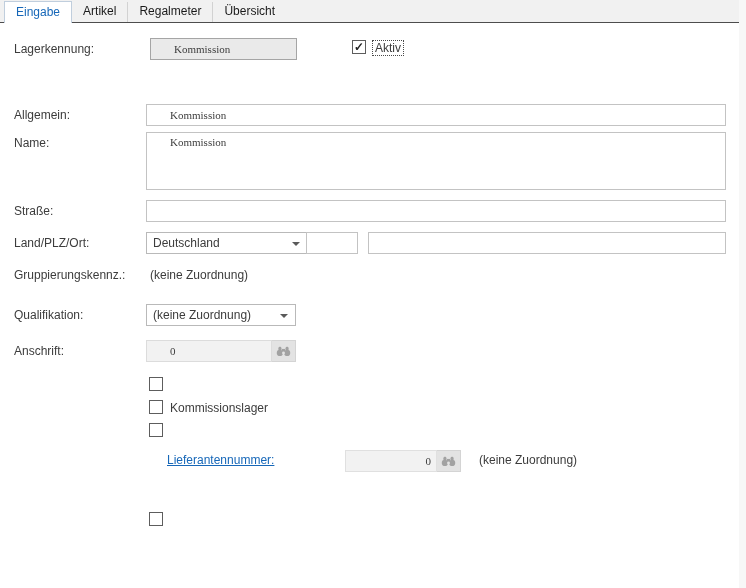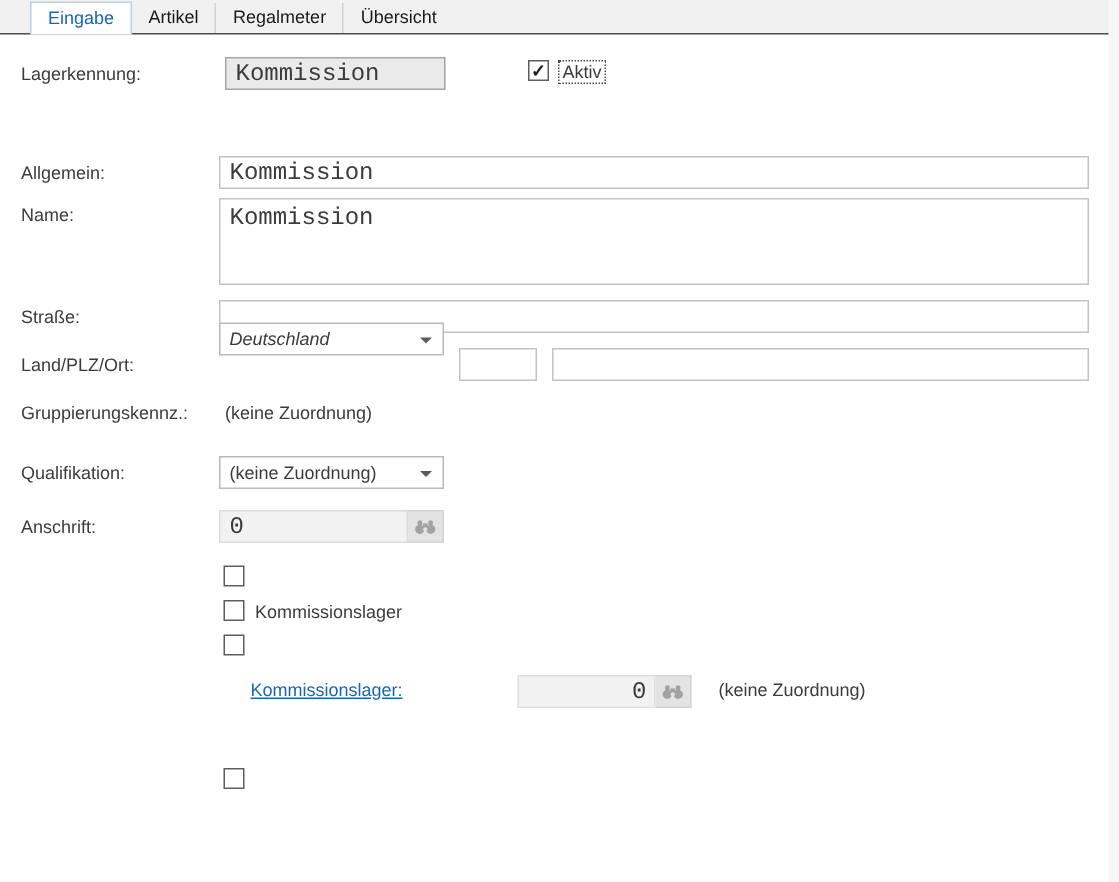--- a/index.html
+++ b/index.html
@@ -3,32 +3,32 @@
 <meta charset="utf-8">
 <style>
   * { margin:0; padding:0; box-sizing:border-box; }
   html,body { background:#fafafa; }
   body { font-family:"Liberation Sans", sans-serif; font-size:12px; color:#383838; }
   #screen { position:relative; width:746px; height:588px; background:#ffffff; overflow:hidden; }
   #right-strip { position:absolute; top:0; right:0; width:7px; height:588px; background:#f7f7f7; }
 
   
   .tabbar { position:absolute; top:0; left:0; width:746px; height:23px; background:#f1f1f1;
-            border-bottom:1px solid #4d4d4d; display:flex; align-items:flex-end; padding-left:20px; }
+            border-bottom:1px solid #4d4d4d; display:flex; align-items:flex-end; padding-left:4px; }
   .tab { height:20px; line-height:19px; padding:0 11px; cursor:default; color:#1a1a1a;
          position:relative; background:transparent; }
   .tab.active { background:#ffffff; border:1px solid #c0cedd; border-bottom:none;
                 color:#1667b8; margin-bottom:-1px; height:22px; line-height:21px; z-index:2; }
   .tab.inactive + .tab.inactive { border-left:1px solid #d2d2d2; }
 
   
   .flabel { position:absolute; left:14px; color:#3c3c3c; }
   .tbox { position:absolute; height:22px; border:1px solid #c3c3c3; background:#fff;
-          font-family:Liberation Mono, monospace; font-size:16px; color:#3c3c3c;
-          padding:0 6px; outline:none; }
+          font-family:Liberation Serif, serif; font-size:11px; color:#3c3c3c;
+          padding:0 23px; outline:none; }
   .combo { position:absolute; height:22px; border:1px solid #b9b9b9; background:#fff;
            line-height:20px; padding-left:6px; color:#3c3c3c; }
   .combo .dd-arrow { position:absolute; right:7px; top:9px; width:0; height:0;
            border-left:4px solid transparent; border-right:4px solid transparent;
            border-top:4px solid #5a5a5a; }
   .lookup-btn { position:absolute; width:24px; height:22px; background:#e3e3e3;
            border:1px solid #d4d4d4; border-left:none; display:flex; align-items:center; justify-content:center; }
   .cb { position:absolute; width:14px; height:14px; border:1px solid #5d5d5d; background:#fff;
         font-size:12px; line-height:12px; text-align:center; color:#222; font-weight:bold; }
   .cb-label { position:absolute; color:#3c3c3c; }
@@ -41,21 +41,21 @@
   .section-bar { position:absolute; left:6px; top:72px; width:734px; height:23px;
                  background:linear-gradient(180deg,#3470ab 0%,#1c579e 35%,#17529a 100%);
                  color:#ffffff; line-height:23px; padding-left:8px;
                  box-shadow:1px 1px 0 rgba(20,40,80,0.25); }
 
   #kurzname-input { left:146px; top:104px; width:580px; }
   #name-textarea  { left:146px; top:132px; width:580px; height:58px; resize:none;
                     padding-top:3px; overflow:hidden; }
   #strasse-input  { left:146px; top:200px; width:580px; }
 
-  #land-combo { left:146px; top:215px; width:150px;font-style:italic; }
+  #land-combo { left:146px; top:232px; width:162px; }
   #plz-input  { left:306px; top:232px; width:52px; }
   #ort-input  { left:368px; top:232px; width:358px; }
 
   #gruppierung-label { top:268px; }
   #gruppierung-value { position:absolute; left:150px; top:268px; color:#3c3c3c; }
 
   #qualifikation-combo { left:146px; top:304px; width:150px; }
 
   #anschrift-input { left:146px; top:340px; width:126px; background:#f2f2f2; border-color:#dcdcdc; }
   #anschrift-btn   { left:272px; top:340px; }
@@ -137,21 +137,21 @@
       </g>
       <circle cx="8" cy="8" r="1.5" fill="#e3e3e3"></circle>
     </svg>
   </span>
 
   <span class="cb" id="cb0-box"></span>
   <span class="cb" id="cb1-box"></span>
   <span class="cb-label" id="cb1-label">Kommissionslager</span>
   <span class="cb" id="cb2-box"></span>
 
-  <a id="lief-link">Kommissionslager:</a>
+  <a id="lief-link">Lieferantennummer:</a>
   <input class="tbox" id="lief-input" disabled="" value="0" style="">
   <span class="lookup-btn" id="lief-btn">
     <svg width="15" height="12" viewBox="0 0 16 12">
       <g fill="#a2a2a2">
         <rect x="2.6" y="1.5" width="3.2" height="4" rx="1.5"></rect>
         <rect x="10.2" y="1.5" width="3.2" height="4" rx="1.5"></rect>
         <rect x="6.3" y="3.8" width="3.4" height="3.4"></rect>
         <circle cx="4.1" cy="8" r="3.3"></circle>
         <circle cx="11.9" cy="8" r="3.3"></circle>
       </g>

